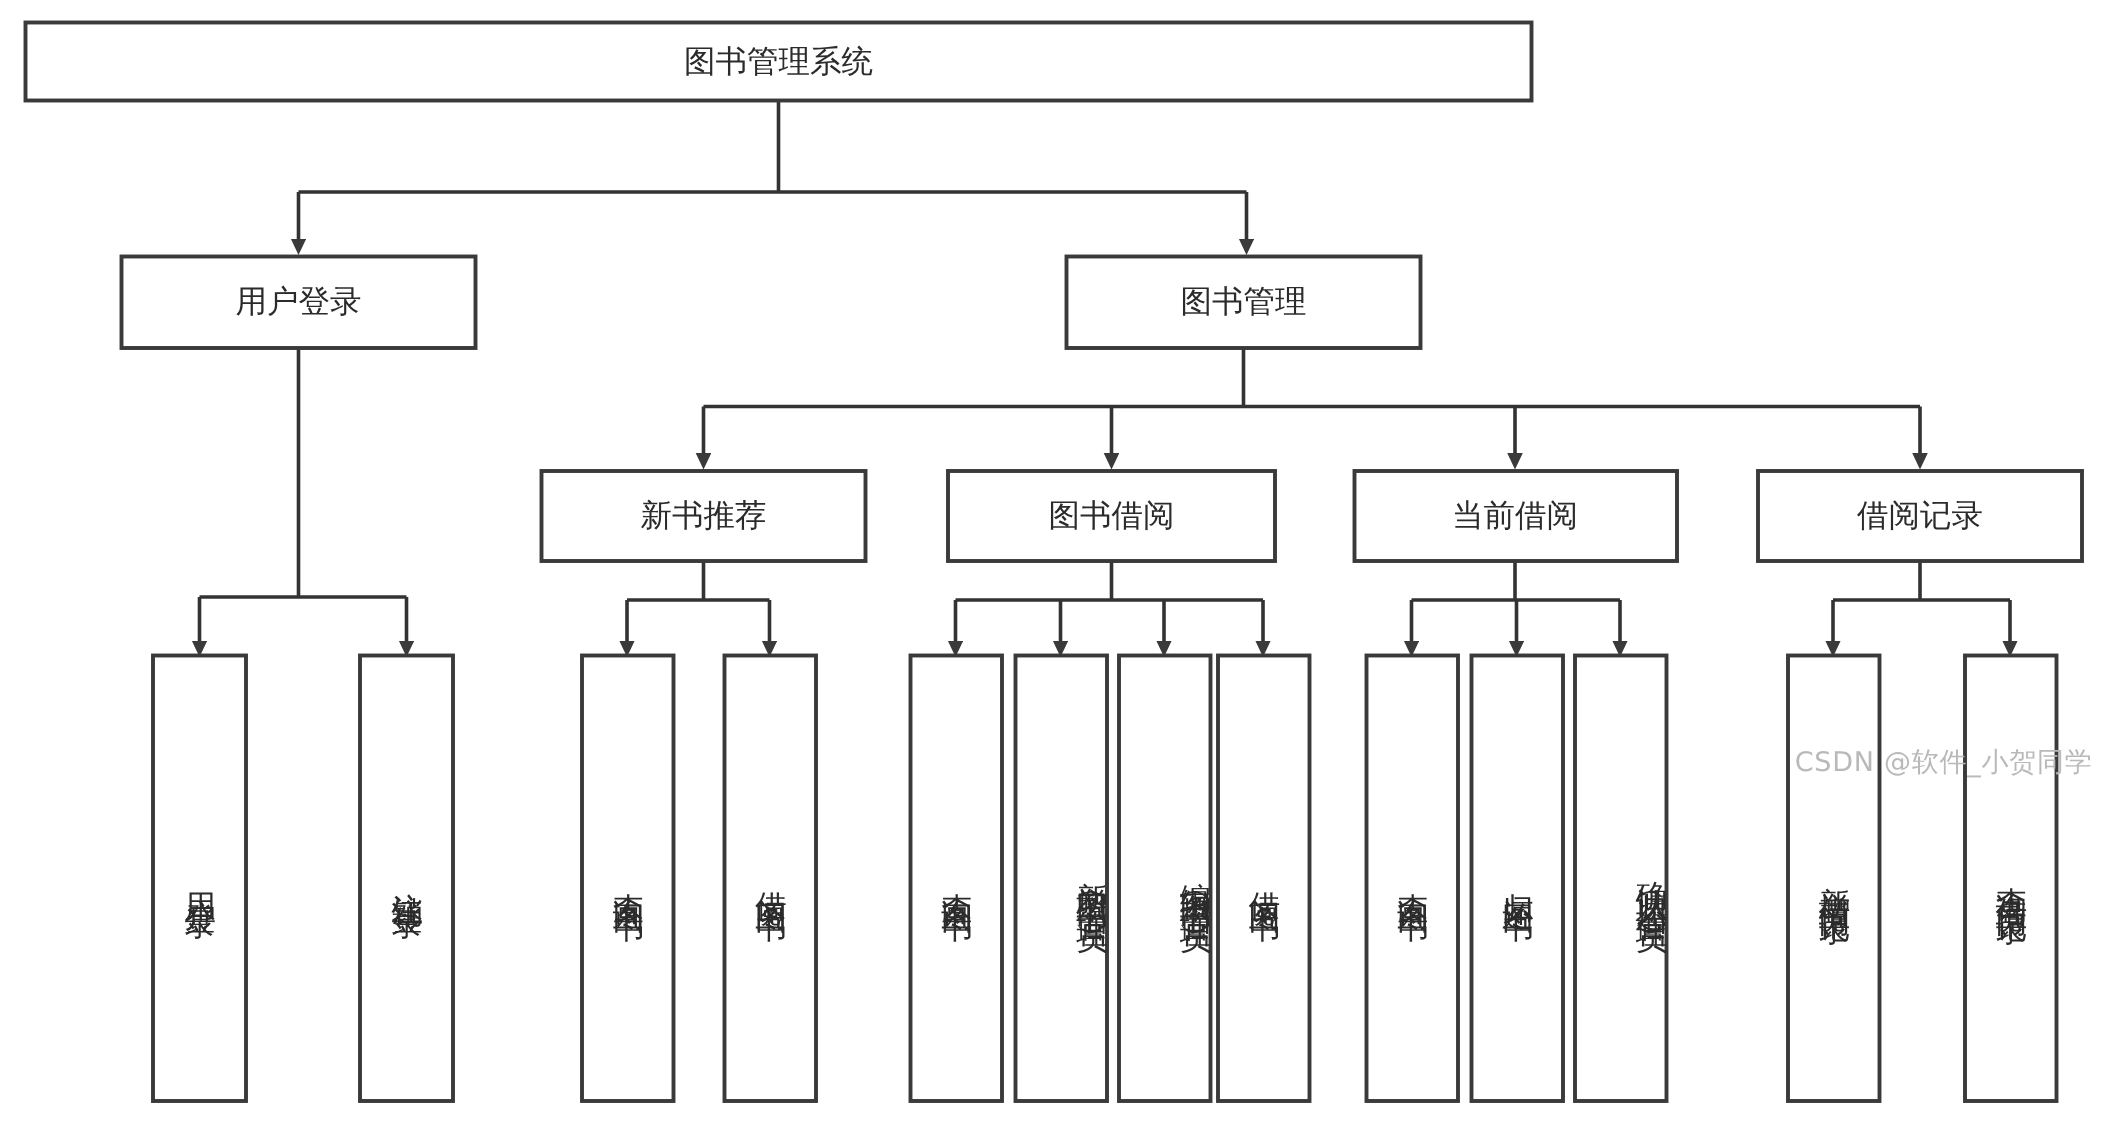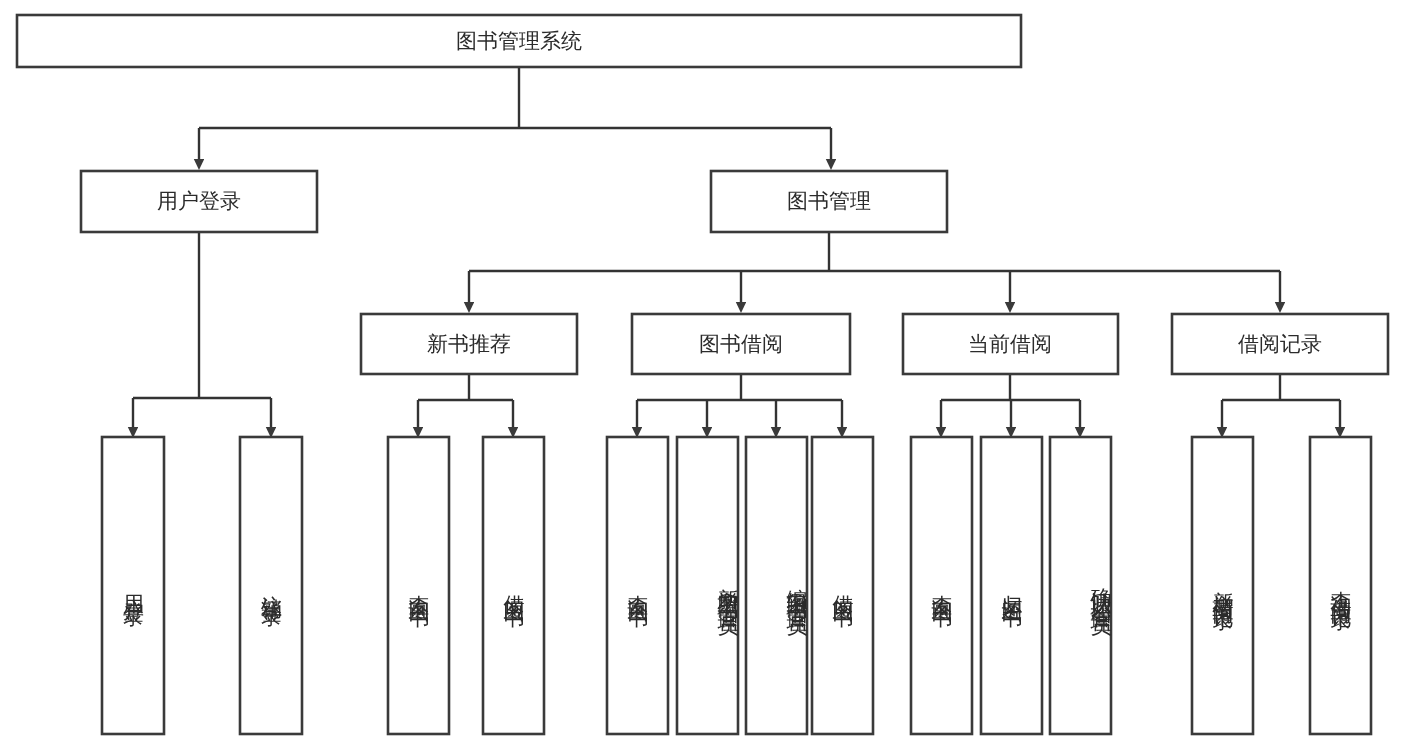--- a/index.html
+++ b/index.html
@@ -209,14 +209,15 @@
   <div class="leaf-label" style="left:746px; top:437px; width:61px; height:297px; align-items:flex-start; padding-top:6px; box-sizing:border-box;">编辑图书（管理员）</div>
   <div class="leaf-label" style="left:812px; top:437px; width:61px; height:297px;">借阅图书</div>
 
   <div class="leaf-label" style="left:911px; top:437px; width:61px; height:297px;">查询图书</div>
   <div class="leaf-label" style="left:981px; top:437px; width:61px; height:297px;">归还图书</div>
   <div class="leaf-label" style="left:1050px; top:437px; width:61px; height:297px; align-items:flex-start; padding-top:6px; box-sizing:border-box;">确认归还（管理员）</div>
 
   <div class="leaf-label" style="left:1192px; top:437px; width:61px; height:297px;">新增借阅记录</div>
   <div class="leaf-label" style="left:1310px; top:437px; width:61px; height:297px;">查询借阅记录</div>
 
+  <div class="watermark">CSDN @软件_小贺同学</div>
 
 </div>
 
 </body></html>

